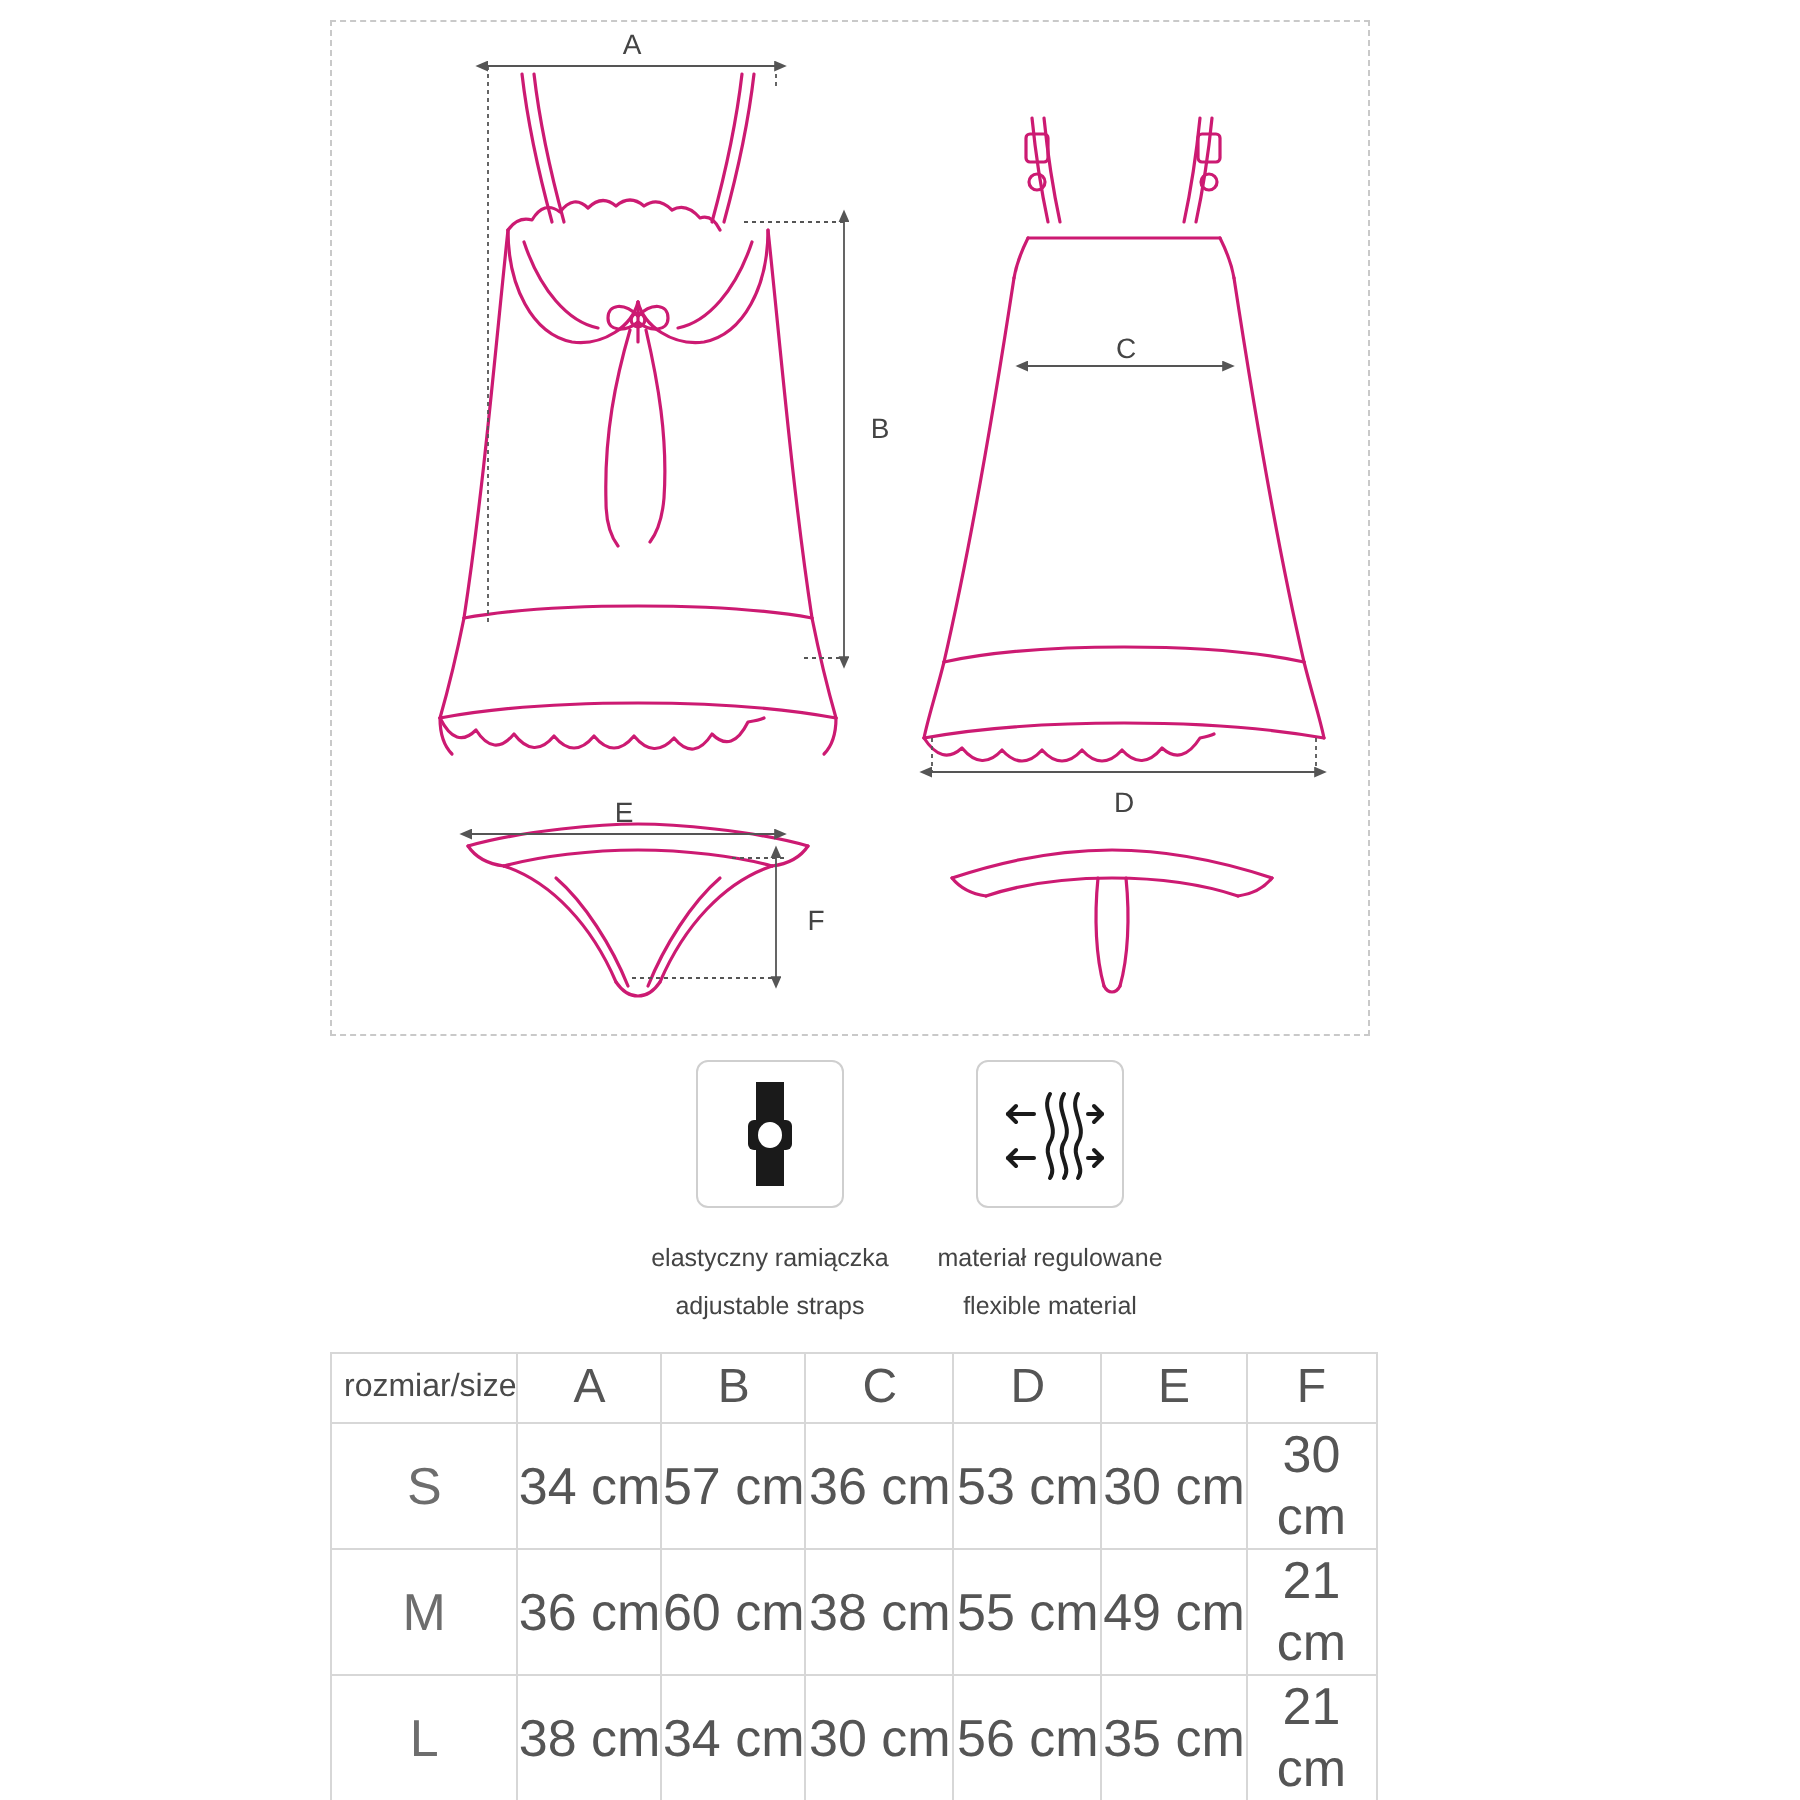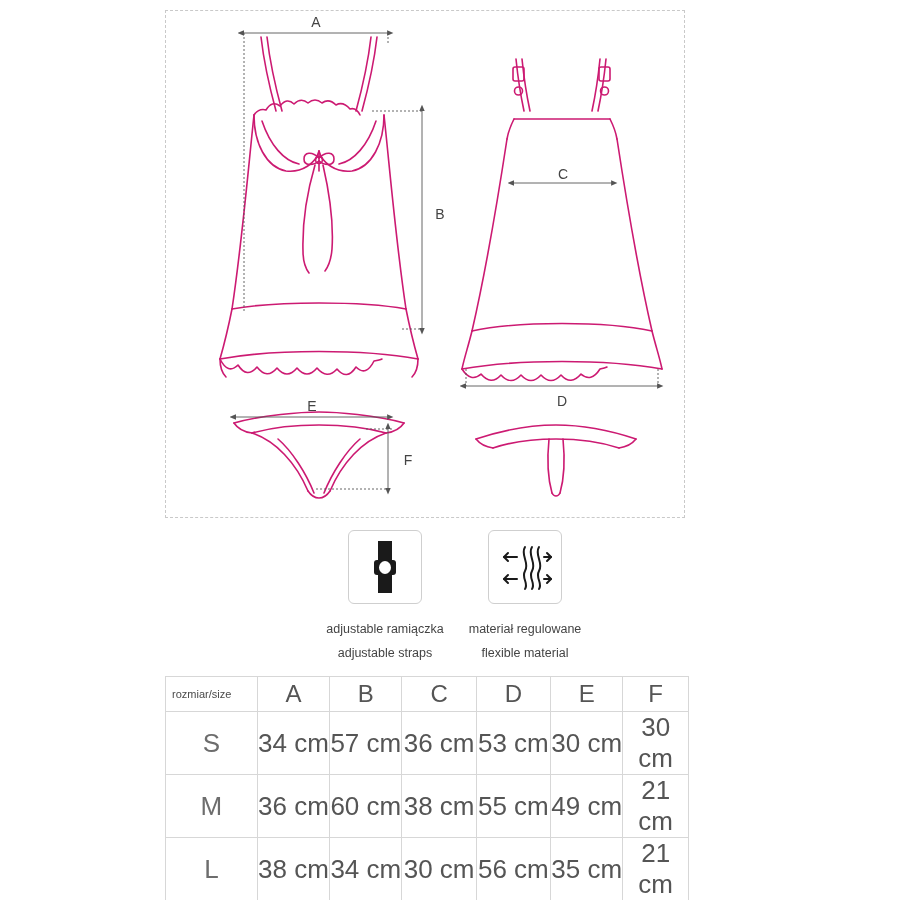--- a/index.html
+++ b/index.html
@@ -83,21 +83,21 @@
     border: 1px solid #d7d7d7;
     padding: 0;
     text-align: center;
     font-weight: normal;
     color: #4f4f4f;
   }
   .size-table thead th {
     height: 34px;
   }
   .size-table thead th.head-label {
-    font-size: 11px;
+    font-size: 16px;
     text-align: left;
     padding-left: 6px;
     width: 86px;
     color: #4a4a4a;
   }
   .size-table thead th.head-col {
     font-size: 24px;
     color: #555;
   }
   .size-table tbody td {
@@ -263,21 +263,21 @@
 
     <div class="feature">
       <div class="feature-box">
         <svg width="60" height="60" viewBox="0 0 60 60">
           <rect x="23" y="4" width="14" height="52" fill="#1a1a1a"></rect>
           <rect x="19" y="23" width="22" height="15" rx="3" fill="#1a1a1a"></rect>
           <ellipse cx="30" cy="30.5" rx="6" ry="6.5" fill="#ffffff"></ellipse>
         </svg>
       </div>
       <div class="feature-label">
-        <span class="pl">adjustable ramiączka</span>
+        <span class="pl">elastyczny ramiączka</span>
         <span class="en">adjustable straps</span>
       </div>
     </div>
 
     <div class="feature">
       <div class="feature-box">
         <svg width="60" height="60" viewBox="0 0 60 60">
           <g stroke="#1a1a1a" stroke-width="2" fill="none" stroke-linecap="round" stroke-linejoin="round">
             <path d="M30,10 C25,18 35,26 30,34 C26,41 34,46 30,52"></path>
             <path d="M37,10 C32,18 42,26 37,34 C33,41 41,46 37,52"></path>

